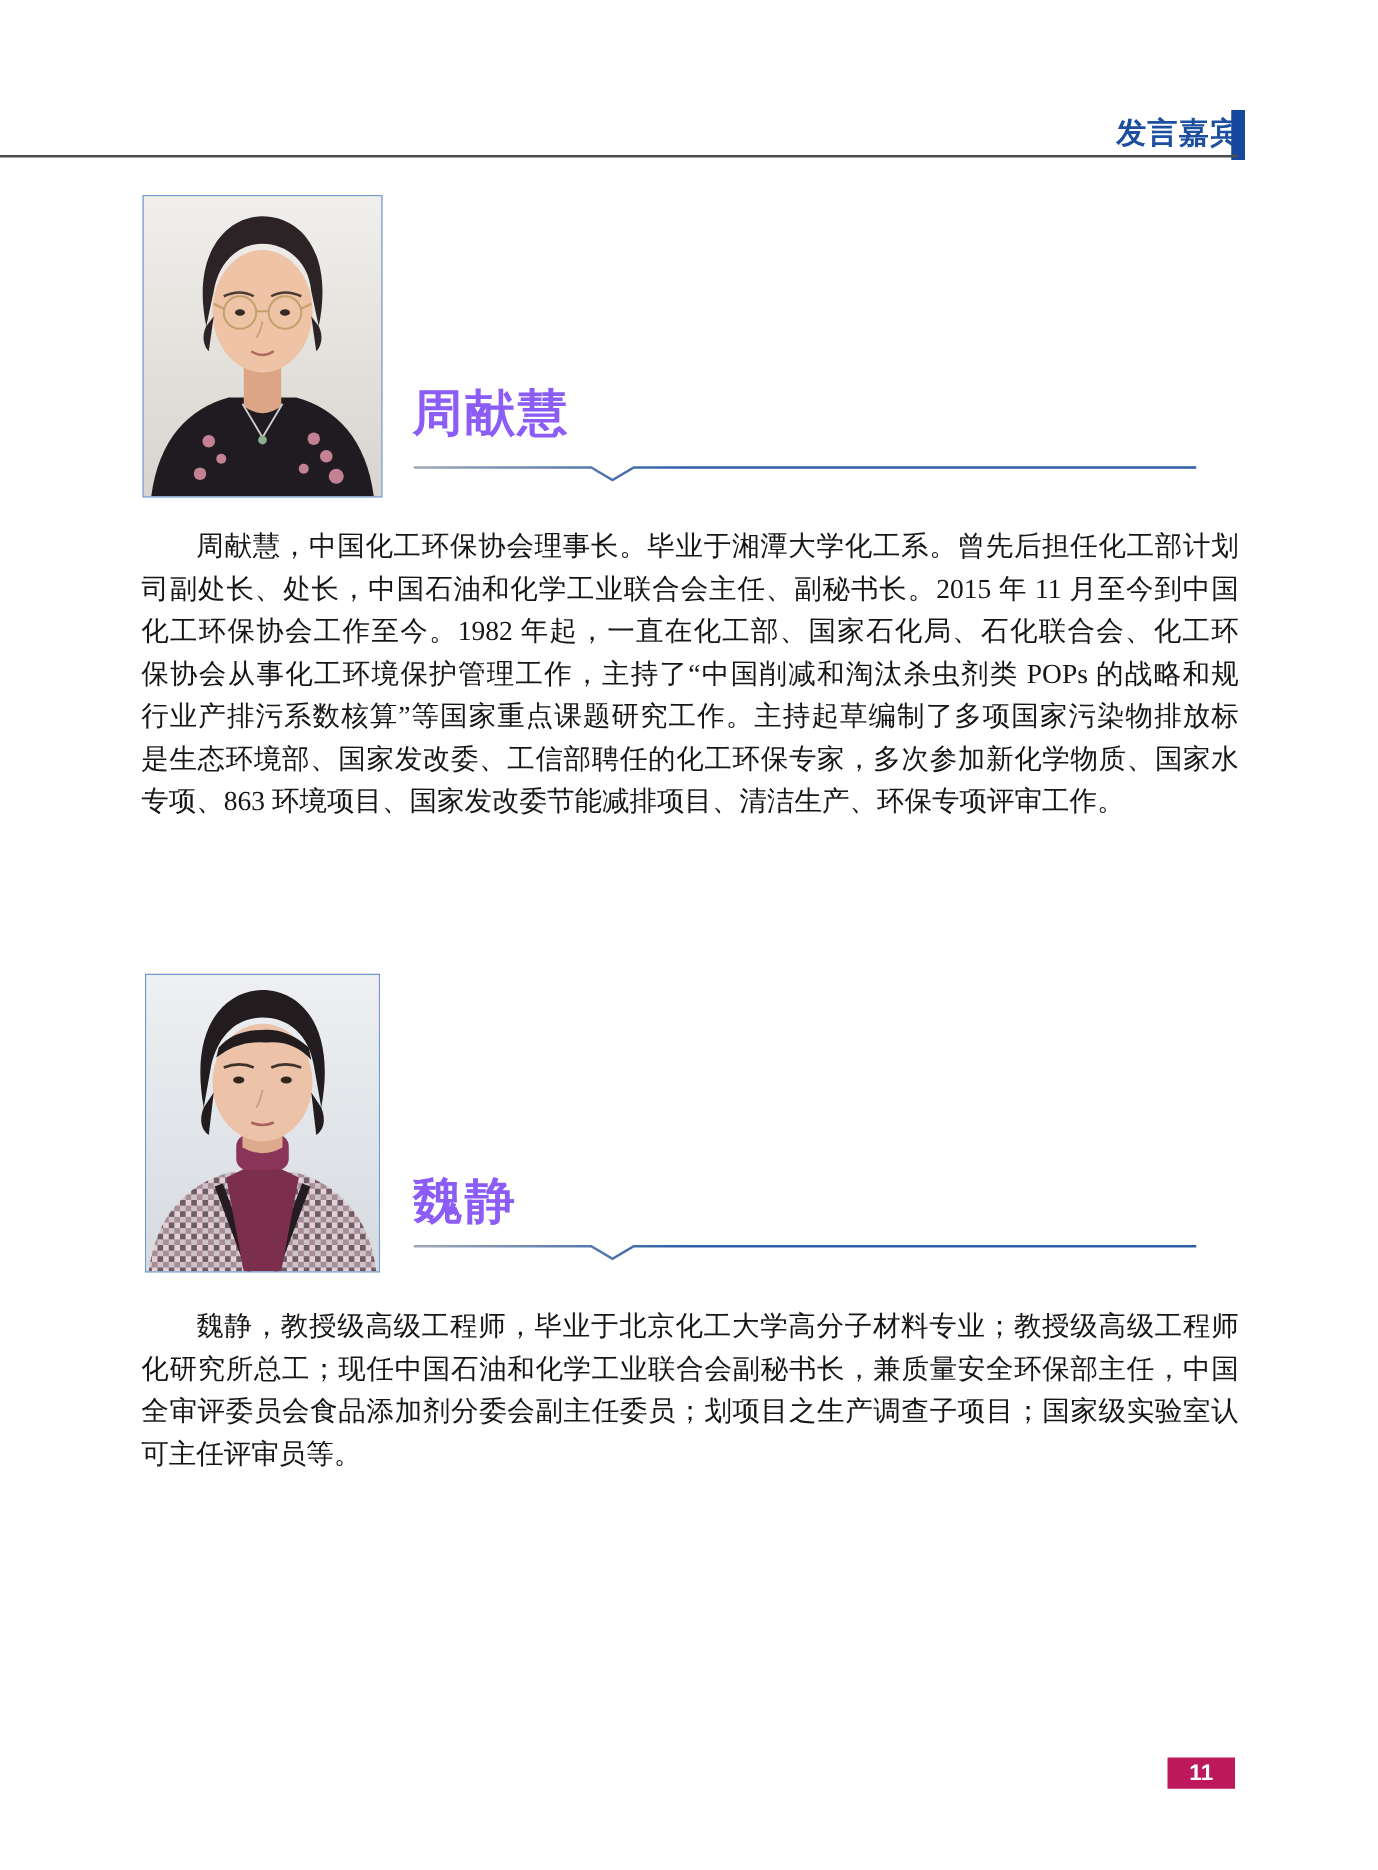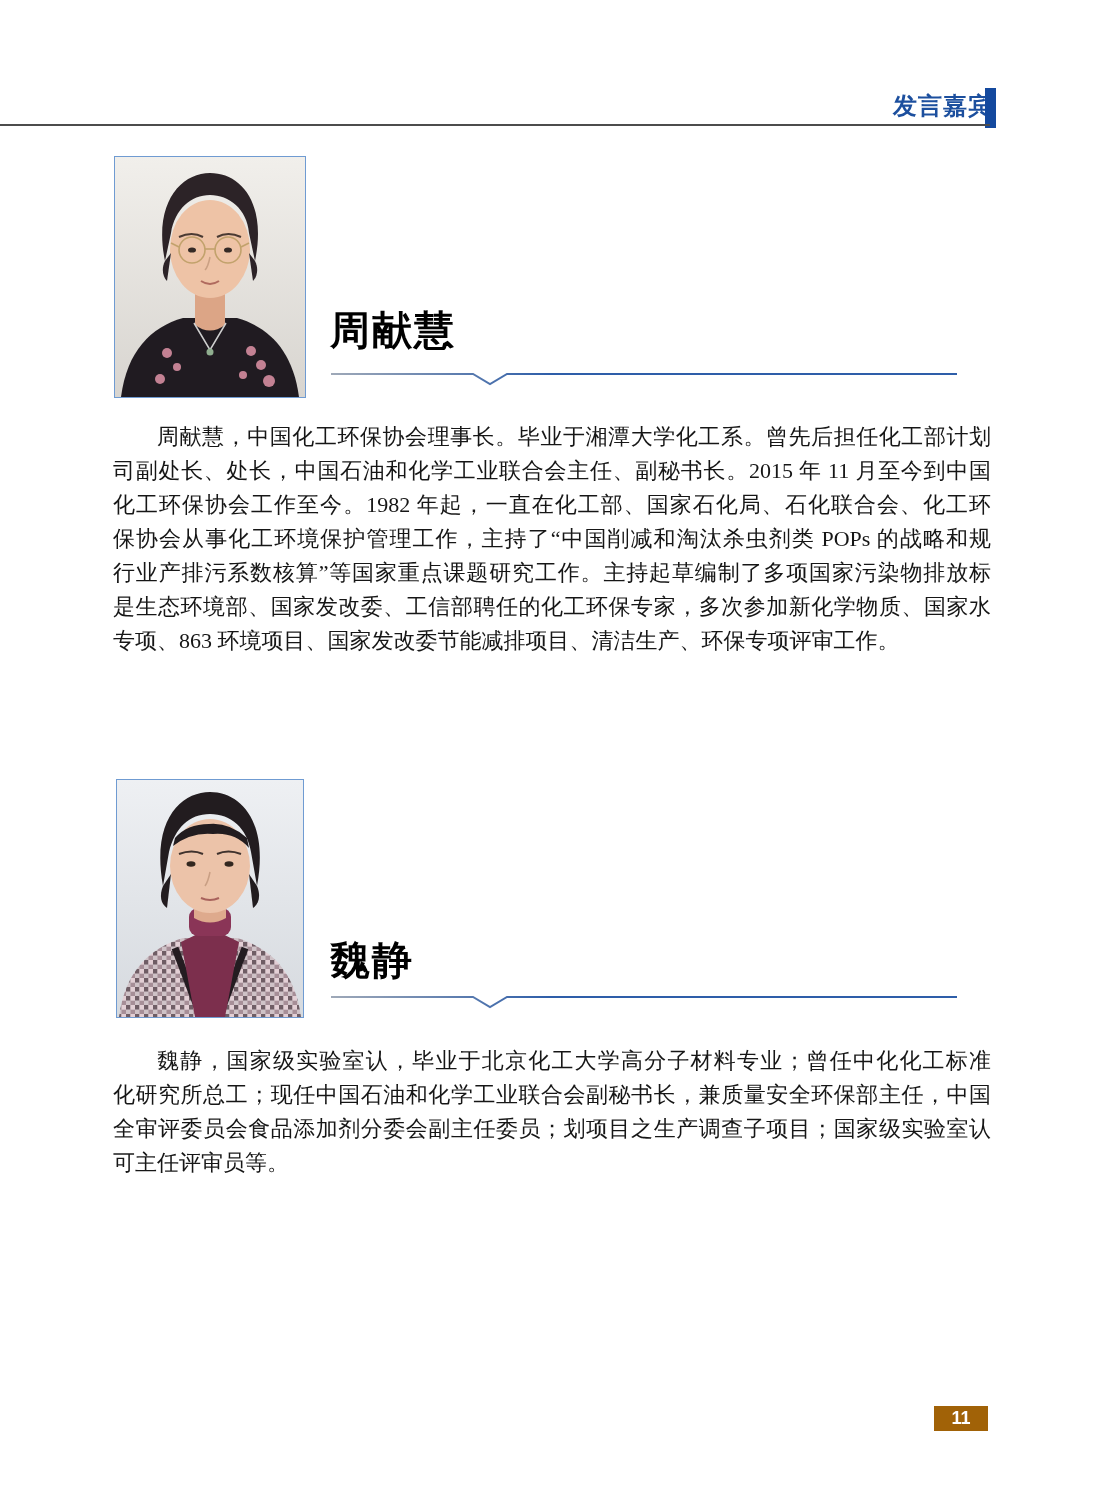--- a/index.html
+++ b/index.html
@@ -46,21 +46,21 @@
   .photo-2 { top: 779px; left: 116px; width: 188px; height: 239px; }
   .photo-frame svg { display: block; width: 100%; height: 100%; }
 
   
   .speaker-name {
     position: absolute;
     left: 330px;
     margin: 0;
     font-family: "Liberation Sans", "DejaVu Sans", sans-serif;
     font-size: 40px; font-weight: 700;
-    color: #000000;
+    color: #8b5cf6;
     letter-spacing: 2px;
   }
   .name-1 { top: 303px; }
   .name-2 { top: 933px; }
   .name-divider { position: absolute; left: 330px; }
   .divider-1 { top: 367px; }
   .divider-2 { top: 990px; }
 
   
   .bio {
@@ -79,21 +79,21 @@
     white-space: nowrap;
   }
   .bio-line.first { text-indent: 2em; }
   .bio-line.last { text-align-last: left; white-space: normal; }
 
   
   .page-number {
     position: absolute;
     top: 1406px; left: 934px;
     width: 54px; height: 25px;
-    background: #a16207;
+    background: #be185d;
     color: #ffffff;
     font-family: "Liberation Sans", "DejaVu Sans", sans-serif;
     font-size: 18px; font-weight: 700;
     display: flex; align-items: center; justify-content: center;
   }
 </style>
 </head>
 <body>
 
 <div class="page">
@@ -227,21 +227,21 @@
       <linearGradient id="dg2" x1="0" y1="0" x2="1" y2="0">
         <stop offset="0" stop-color="#9fa9b8"></stop>
           <stop offset="0.35" stop-color="#2e5ea9"></stop>
           <stop offset="1" stop-color="#2e5ea9"></stop>
       </linearGradient>
     </defs>
     <path d="M1 7 H143 L160 17 L177 7 H627" stroke="url(#dg2)" stroke-width="2" fill="none"></path>
   </svg>
 
   <div class="bio bio-2">
-    <div class="bio-line first">魏静，国家级实验室认，毕业于北京化工大学高分子材料专业；曾任中化化工标准</div>
+    <div class="bio-line first">魏静，教授级高级工程师，毕业于北京化工大学高分子材料专业；教授级高级工程师</div>
     <div class="bio-line">化研究所总工；现任中国石油和化学工业联合会副秘书长，兼质量安全环保部主任，中国</div>
     <div class="bio-line">全审评委员会食品添加剂分委会副主任委员；划项目之生产调查子项目；国家级实验室认</div>
     <div class="bio-line last">可主任评审员等。</div>
   </div>
 
   <div class="page-number">11</div>
 
 </div>
 
 </body></html>

